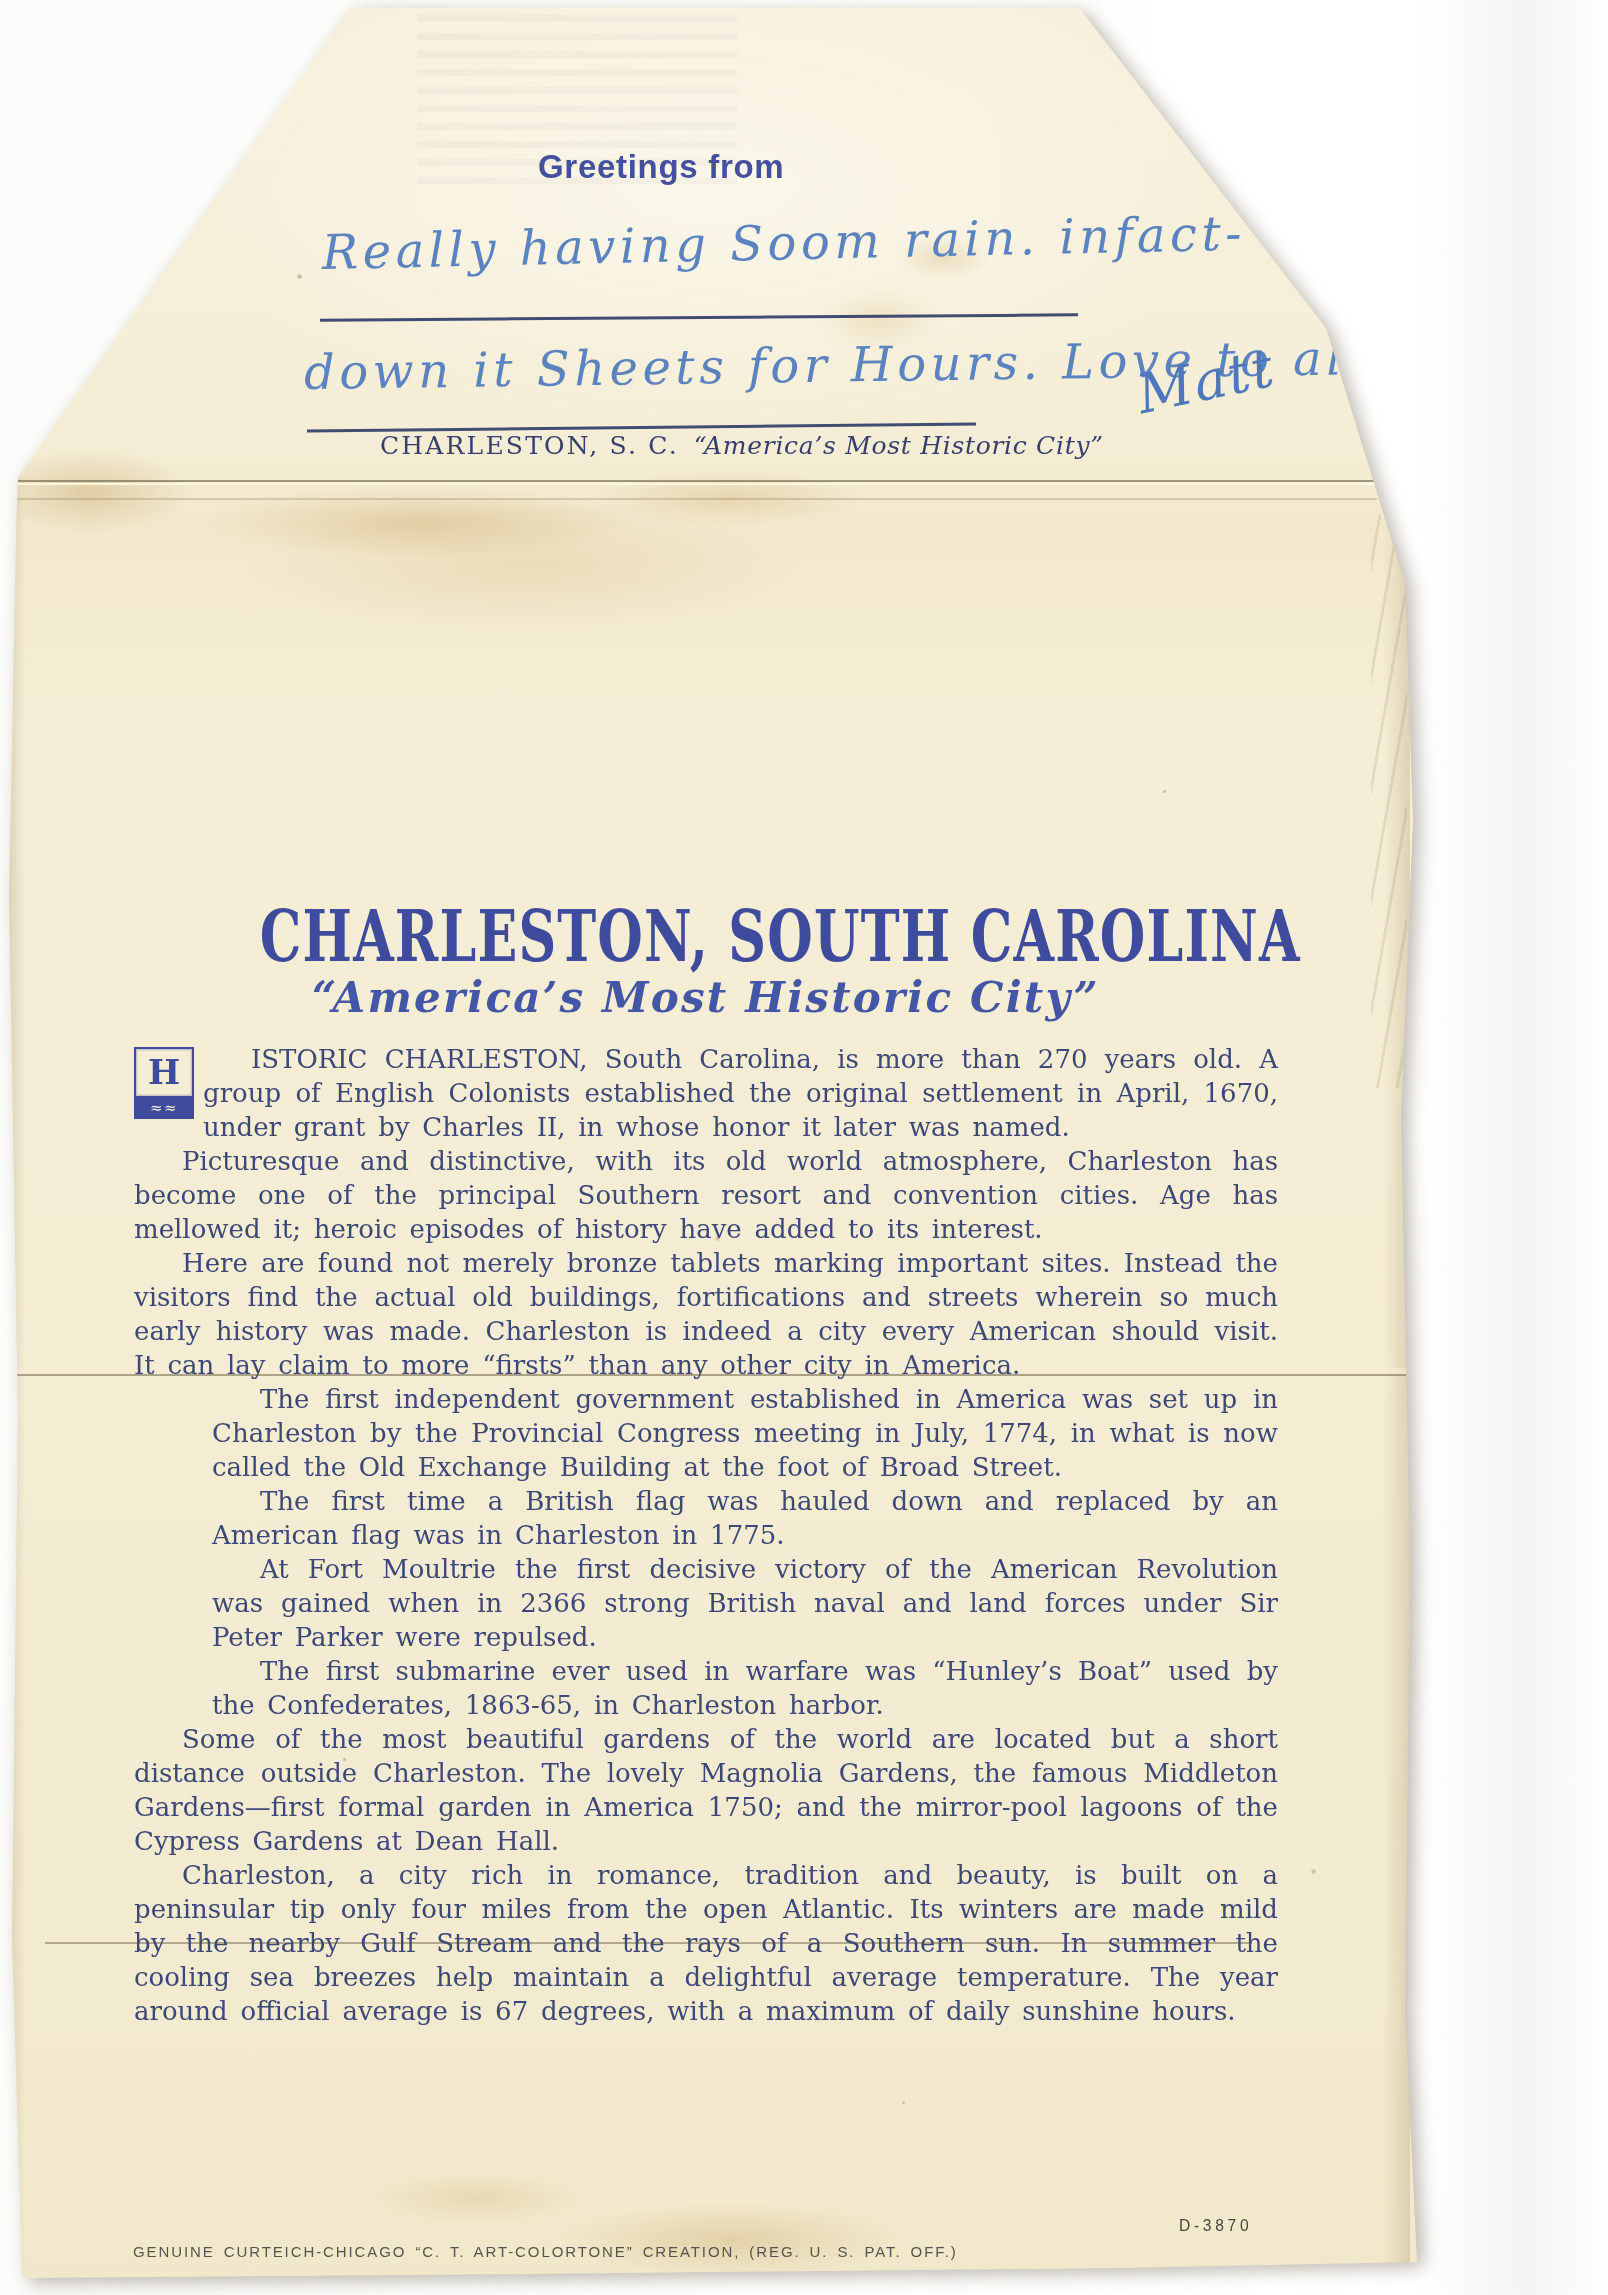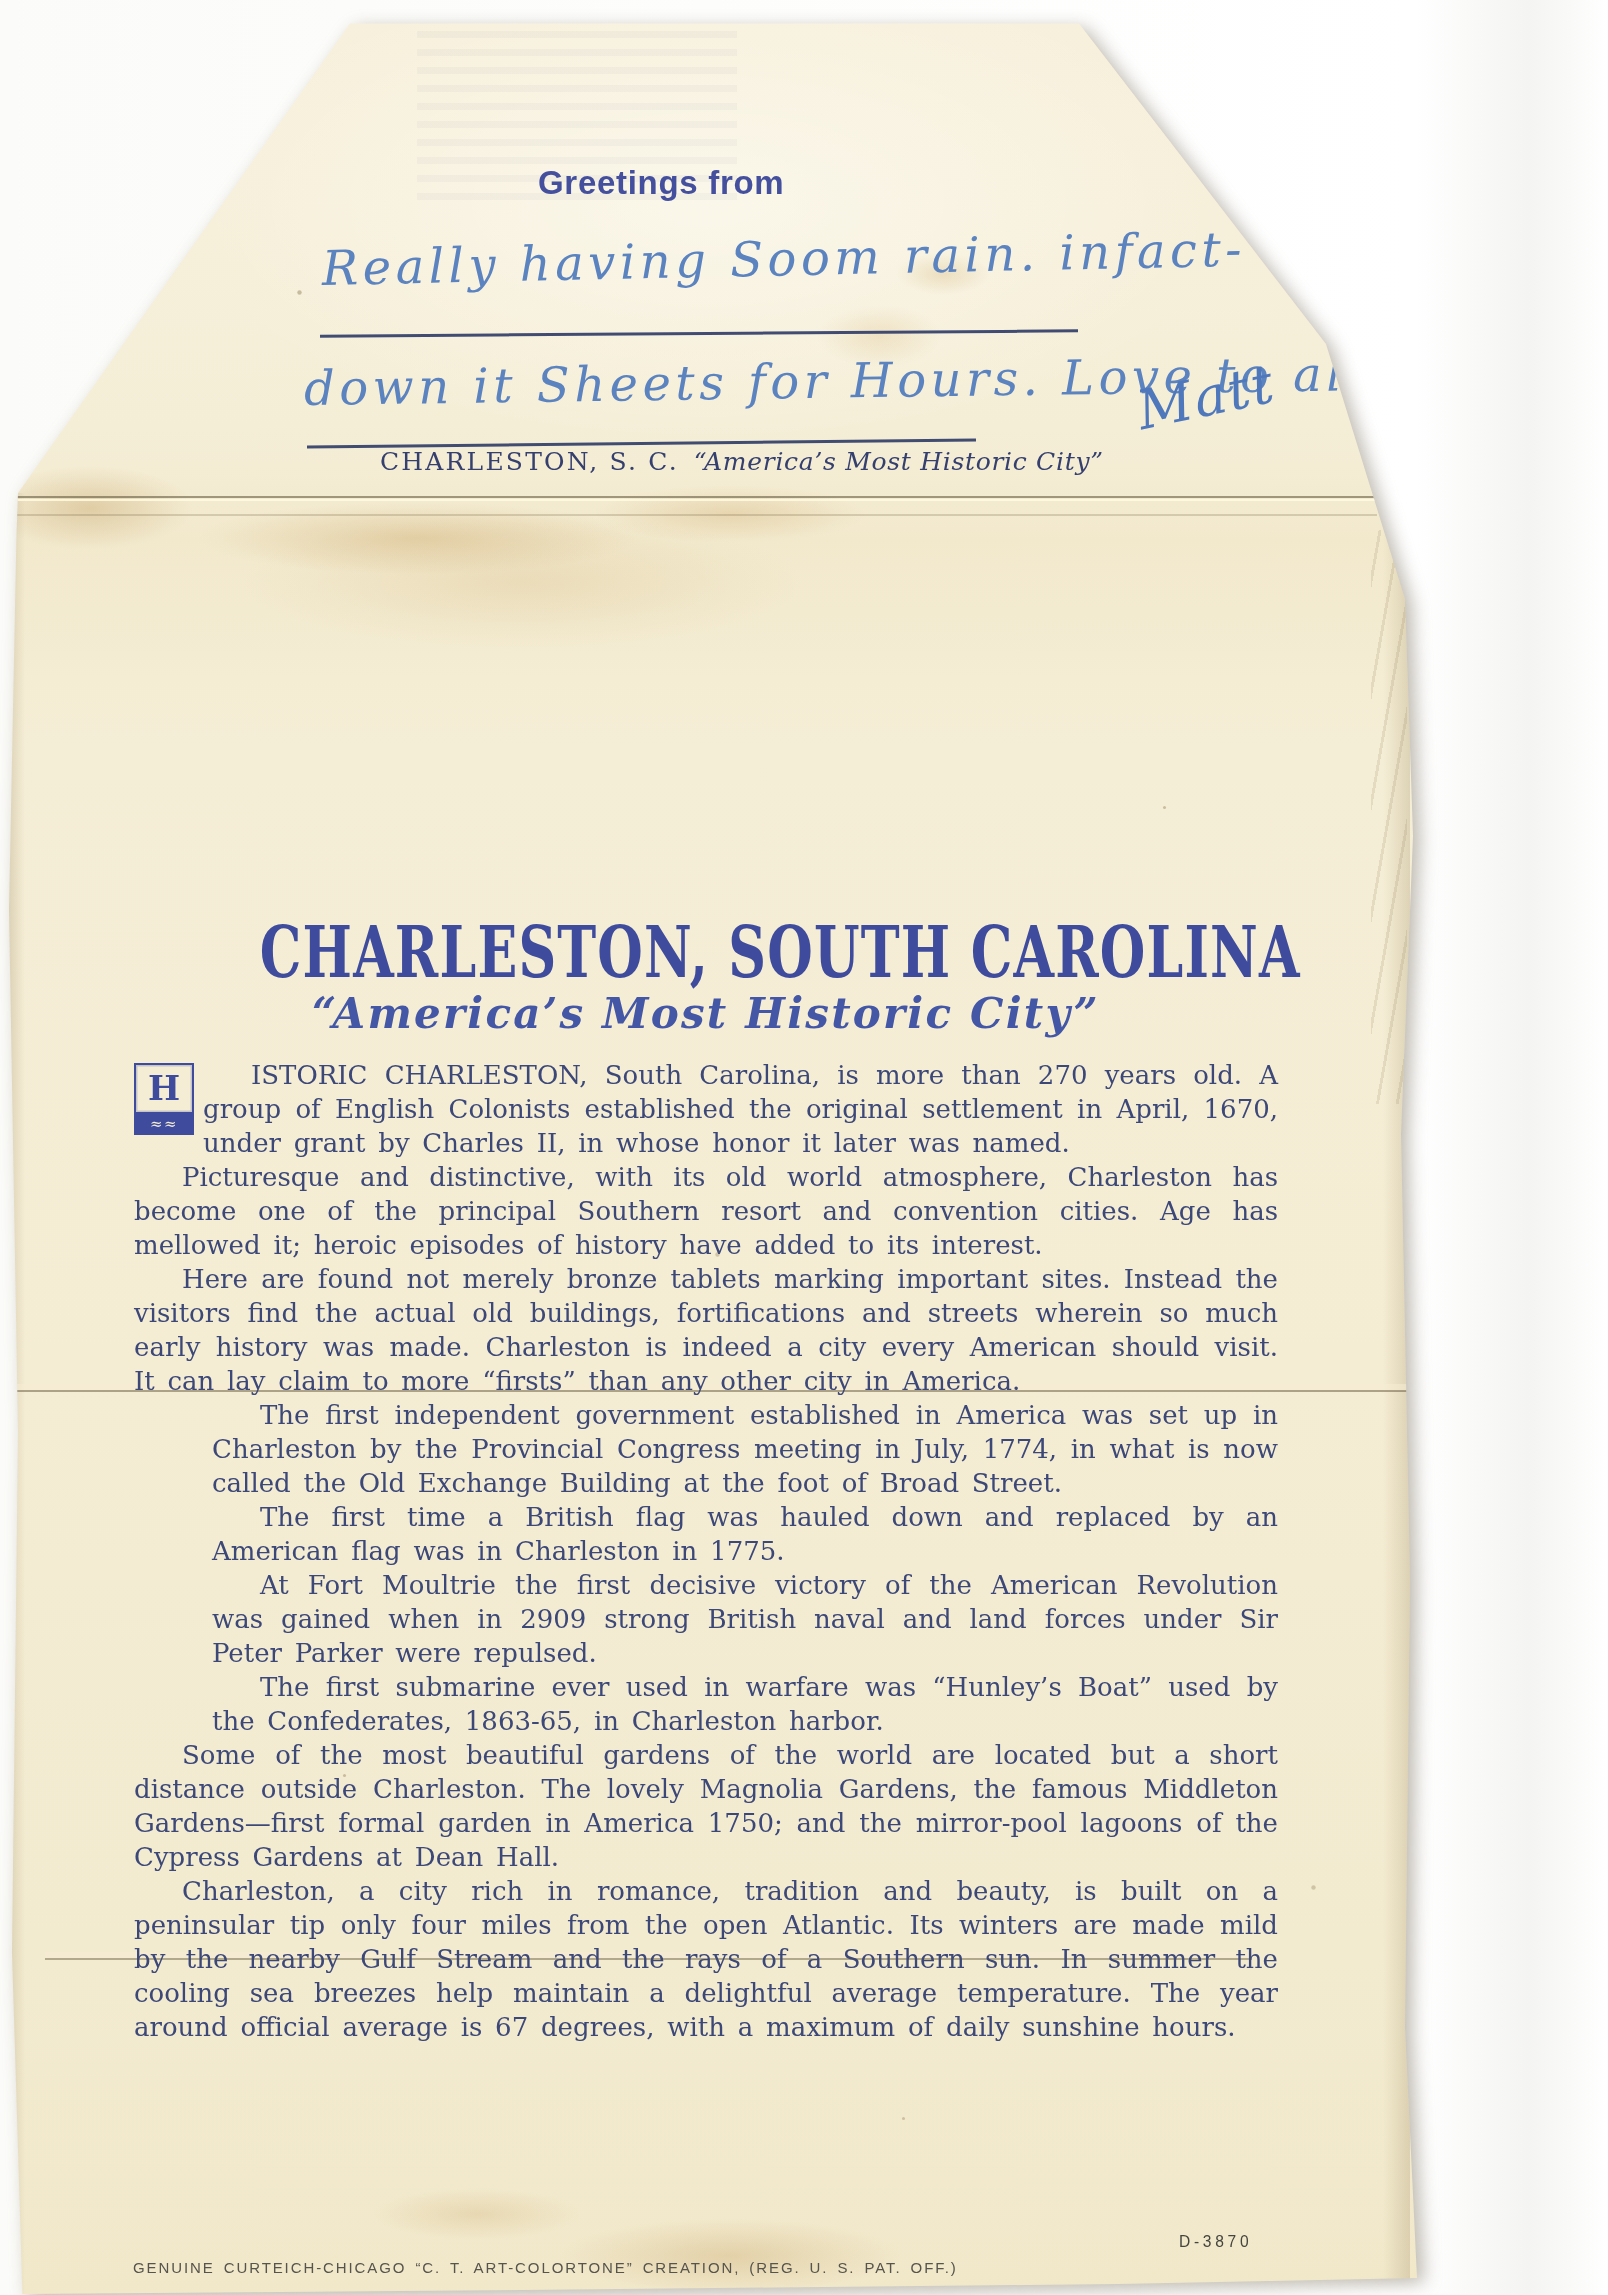--- a/index.html
+++ b/index.html
@@ -3,21 +3,21 @@
 <meta charset="utf-8">
 <style>
   html,body{margin:0;padding:0;background:#ffffff;}
   #scan{
     position:relative;
     width:1609px;height:2295px;
     background:linear-gradient(90deg,#fbfbf9 0%,#ffffff 88%,#f4f4f2 95%,#ffffff 100%);
     overflow:hidden;
     font-family:"DejaVu Serif", serif;
   }
-  #paper-wrap{position:absolute;inset:0;filter:drop-shadow(7.5px 5.2px 9px rgba(110,100,80,0.45));margin-top:16px;}
+  #paper-wrap{position:absolute;inset:0;filter:drop-shadow(7.5px 5.2px 9px rgba(110,100,80,0.45));}
   #paper{
     position:absolute;inset:0;
     clip-path:polygon(
       350px 7.5px, 1079px 7.5px, 1326px 328px, 1405px 583px,
       1413px 820px, 1401px 1118px, 1410px 1565px, 1405px 2012px,
       1417px 2262px, 1118px 2268px, 522px 2274px, 22.4px 2278px,
       12px 1937px, 18px 1416px, 9px 894px, 16.4px 522px, 18px 477px);
     background-image:
       radial-gradient(ellipse 313px 52px at 417px 522px, rgba(205,170,110,0.40), rgba(205,170,110,0) 70%),
       radial-gradient(ellipse 194px 41px at 730px 498px, rgba(210,175,115,0.35), rgba(210,175,115,0) 70%),
@@ -122,21 +122,21 @@
       <h2 id="subtitle">“America’s Most Historic City”</h2>
       <div id="body-column">
           <p class="para"><span class="dropbox">
               <span class="dropbox-top">H</span>
               <span class="dropbox-bottom">≈≈</span>
             </span>ISTORIC CHARLESTON, South Carolina, is more than 270 years old.  A group of English Colonists established the original settlement in April, 1670, under grant by Charles II, in whose honor it later was named.</p>
           <p class="para">Picturesque and distinctive, with its old world atmosphere, Charleston has become one of the principal Southern resort and convention cities.  Age has mellowed it; heroic episodes of history have added to its interest.</p>
           <p class="para">Here are found not merely bronze tablets marking important sites.  Instead the visitors find the actual old buildings, fortifications and streets wherein so much early history was made.  Charleston is indeed a city every American should visit.  It can lay claim to more “firsts” than any other city in America.</p>
           <p class="para firsts">The first independent government established in America was set up in Charleston by the Provincial Congress meeting in July, 1774, in what is now called the Old Exchange Building at the foot of Broad Street.</p>
           <p class="para firsts">The first time a British flag was hauled down and replaced by an American flag was in Charleston in 1775.</p>
-          <p class="para firsts">At Fort Moultrie the first decisive victory of the American Revolution was gained when in 2909 strong British naval and land forces under Sir Peter Parker were repulsed.</p>
+          <p class="para firsts">At Fort Moultrie the first decisive victory of the American Revolution was gained when in 2366 strong British naval and land forces under Sir Peter Parker were repulsed.</p>
           <p class="para firsts">The first submarine ever used in warfare was “Hunley’s Boat” used by the Confederates, 1863-65, in Charleston harbor.</p>
           <p class="para">Some of the most beautiful gardens of the world are located but a short distance outside Charleston.  The lovely Magnolia Gardens, the famous Middleton Gardens—first formal garden in America 1750; and the mirror-pool lagoons of the Cypress Gardens at Dean Hall.</p>
           <p class="para">Charleston, a city rich in romance, tradition and beauty, is built on a peninsular tip only four miles from the open Atlantic.  Its winters are made mild by the nearby Gulf Stream and the rays of a Southern sun.  In summer the cooling sea breezes help maintain a delightful average temperature.  The year around official average is 67 degrees, with a maximum of daily sunshine hours.</p>
         </div>
 
       <div id="imprint">GENUINE CURTEICH-CHICAGO “C. T. ART-COLORTONE” CREATION, (REG. U. S. PAT. OFF.)</div>
       <div id="plate-number">D-3870</div>
 
       <div class="tick" style="top:2050px"></div>
       <div class="tick" style="top:2088px"></div>

